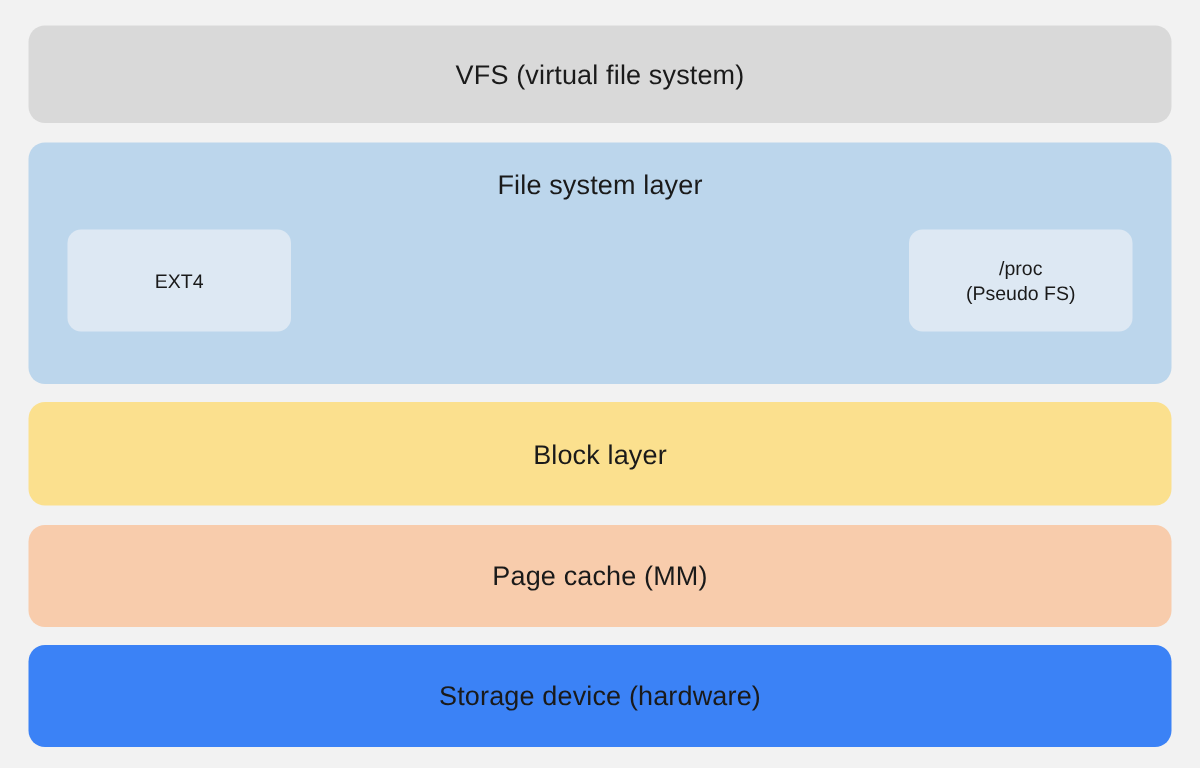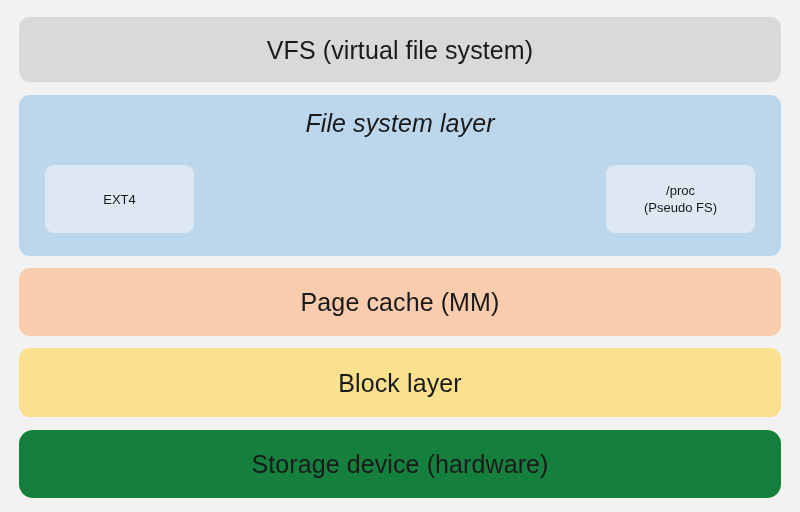--- a/index.html
+++ b/index.html
@@ -30,21 +30,21 @@
     width: 762px;
     border-radius: 11px;
     display: flex;
     flex-direction: column;
     align-items: center;
     justify-content: center;
     flex: none;
   }
 
   .layer-title {
-    font-size: 25px;
+    font-size: 18px;
     line-height: 26px;
     text-align: right;
     letter-spacing: 0.1px;
     white-space: nowrap;
   }
 
   
 
   .layer-vfs {
     height: 65px;
@@ -54,22 +54,21 @@
 
   .layer-fs {
     height: 161px;
     background: #bcd6ec;
     margin-bottom: 12px;
     justify-content: flex-start;
     padding-top: 15px;
   }
 
   .layer-fs .layer-title {
-    margin-bottom: 12px;
-    font-style: italic;
+    margin-bottom: 0;
   }
 
   .sub-row {
     display: flex;
     flex-direction: row;
     justify-content: space-between;
     align-items: stretch;
     width: 710px;
     margin-top: 17px;
   }
@@ -100,22 +99,21 @@
   }
 
   .layer-block {
     height: 69px;
     background: #fbe08e;
     margin-bottom: 13px;
   }
 
   .layer-storage {
     height: 68px;
-    background: #15803d;
-    border-radius: 14px;
+    background: #3b82f6;
   }
 </style>
 </head>
 <body>
 
 <div class="diagram">
 
   <div class="layer layer-vfs">
     <div class="layer-title">VFS (virtual file system)</div>
   </div>
@@ -132,25 +130,25 @@
 
 
       <div class="sub-box">
         <div class="sub-label">/proc</div>
         <div class="sub-label">(Pseudo FS)</div>
       </div>
 
     </div>
   </div>
 
+  <div class="layer layer-block">
+    <div class="layer-title">Block layer</div>
+  </div>
+
   <div class="layer layer-pagecache">
     <div class="layer-title">Page cache (MM)</div>
-  </div>
-
-  <div class="layer layer-block">
-    <div class="layer-title">Block layer</div>
   </div>
 
   <div class="layer layer-storage">
     <div class="layer-title">Storage device (hardware)</div>
   </div>
 
 </div>
 
 </body></html>

